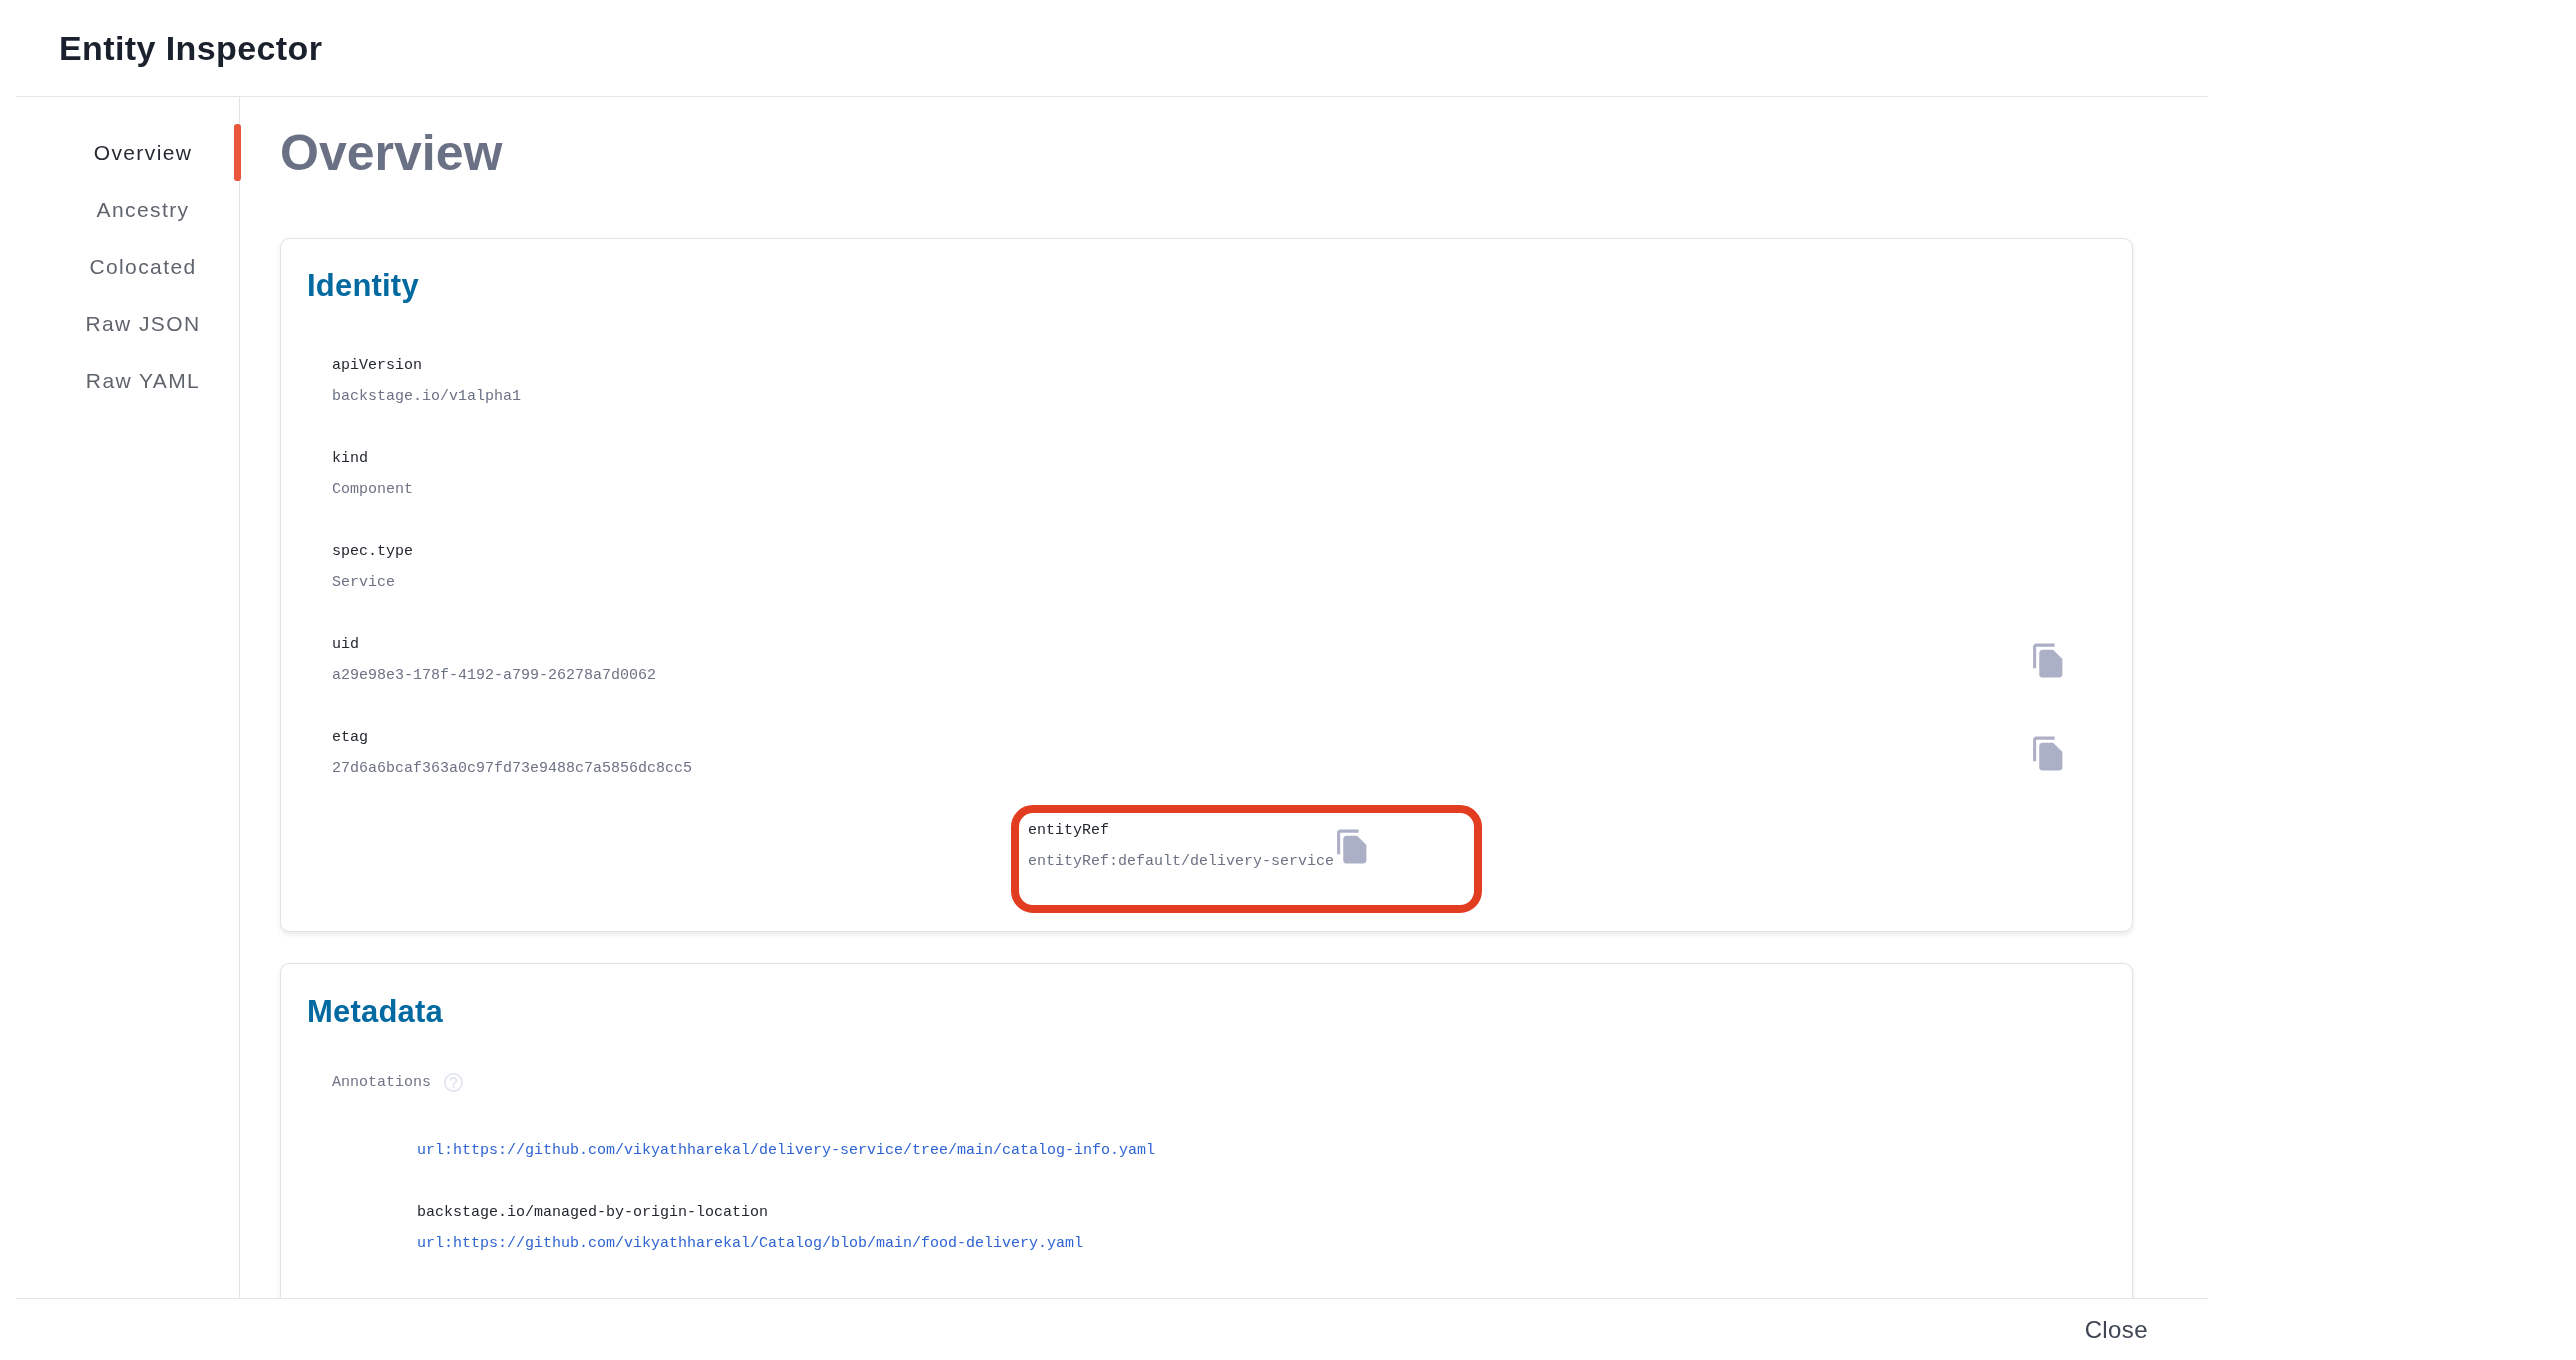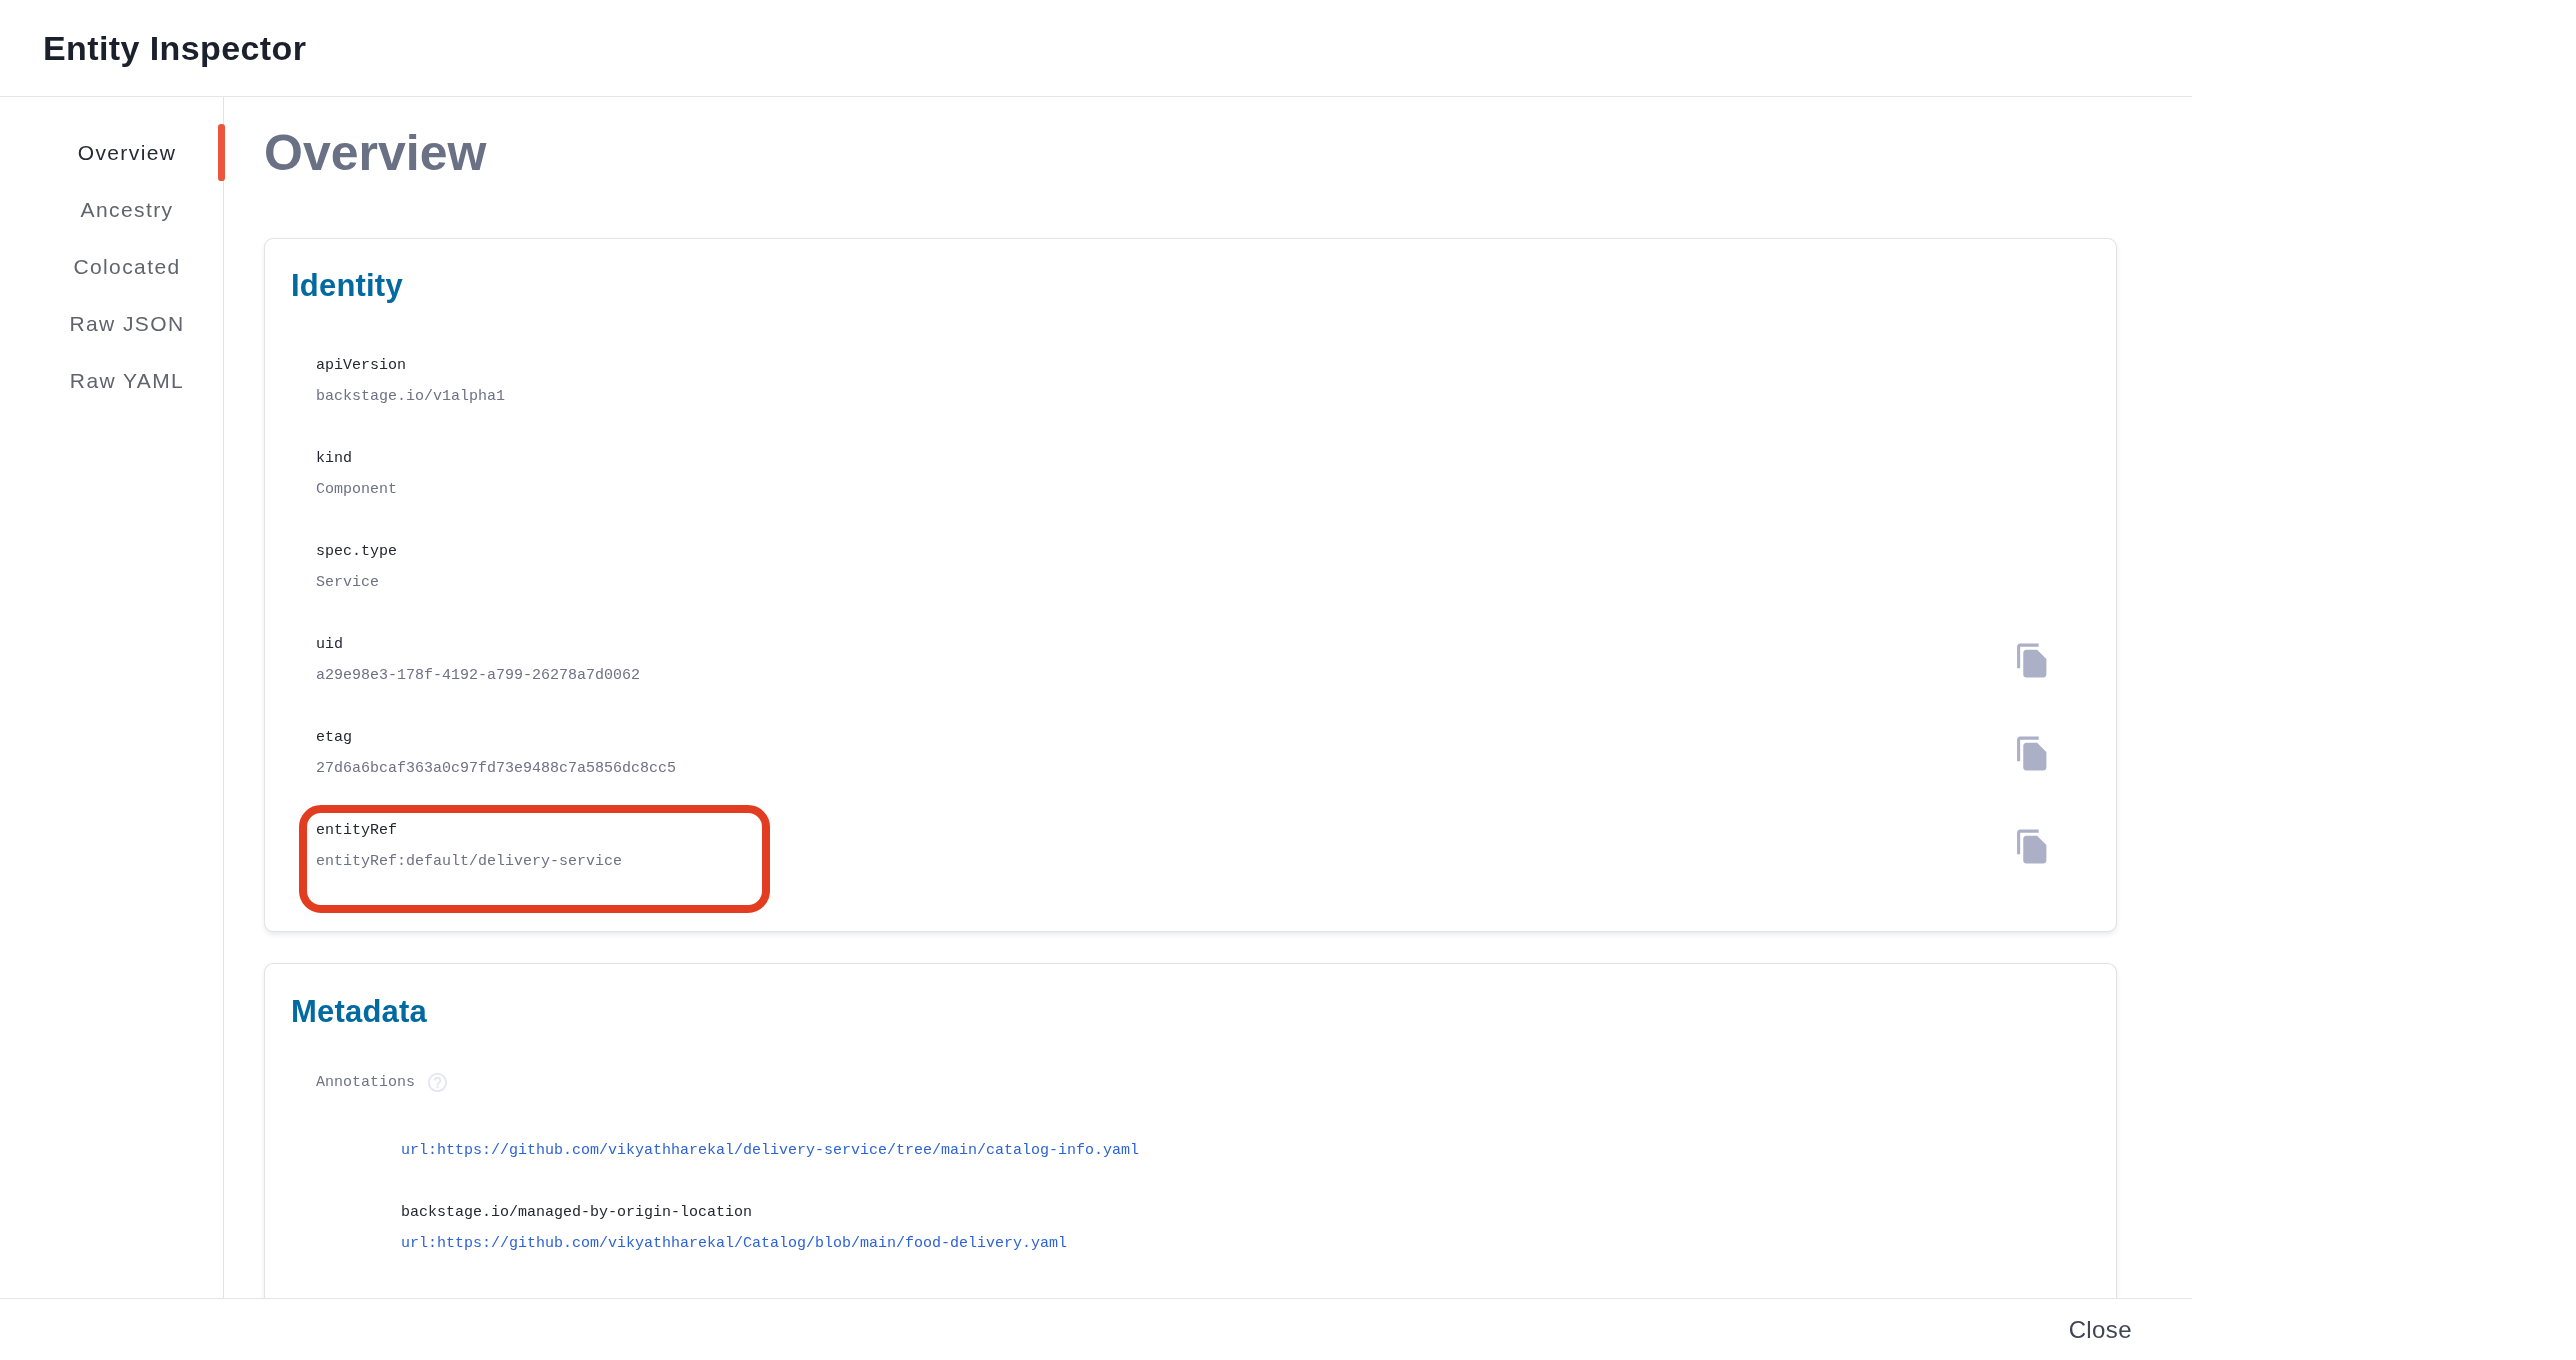--- a/index.html
+++ b/index.html
@@ -1,19 +1,19 @@
 <!DOCTYPE html>
 <html style="font-size:12.4px"><head>
 <meta charset="utf-8">
 <style>
   * { box-sizing: border-box; margin: 0; padding: 0; }
   html, body { width: 2576px; height: 1361px; background: #ffffff; }
   body { font-family: "Liberation Sans", sans-serif; color: #1b212c; overflow: hidden; }
 
-  .dialog { width: 2192px; height: 1361px; display: flex; flex-direction: column; background: #fff; }
+  .dialog { width: 2192px; height: 1361px; display: flex; flex-direction: column; background: #fff; margin-left: 16px; }
 
   
   .dlg-header { height: 97px; flex: 0 0 97px; border-bottom: 1.5px solid #e6e6e8; display: flex; align-items: center; padding-left: 43px; background: #fff; }
   .dlg-title { font-size: 34px; font-weight: 700; color: #1b212c; letter-spacing: 0.4px; }
 
   
   .dlg-body { flex: 1 1 auto; display: flex; min-height: 0; }
 
   
   .sidebar { width: 224px; flex: 0 0 224px; border-right: 1.5px solid #e3e3e6; padding-top: 27px; position: relative; }
@@ -28,21 +28,21 @@
 
   .card { background: #fff; border: 1.5px solid #e2e2e5; border-radius: 9.3px; box-shadow: 0 2.3px 4.6px rgba(60,64,80,0.10); padding: 29.4px 26px 54px 26px; }
   .card h2 { font-size: 31px; line-height: 36px; font-weight: 700; color: #0369a1; margin-bottom: 46px; letter-spacing: 0.2px; }
   .card.metadata { margin-top: 31px; padding-bottom: 17px; border-bottom: none; border-bottom-left-radius: 0; border-bottom-right-radius: 0; }
   .card.metadata h2 { margin-bottom: 37px; }
 
   .mono { font-family: Liberation Mono, monospace; font-size: 15px; line-height: 31px; }
 
   .fields { margin-left: 25px; }
   .field-row { display: flex; align-items: center; justify-content: space-between; margin-bottom: 31px; }
-  .field-row:last-child { margin-bottom: 0; }
+  .field-row:last-child { margin-bottom: 0; justify-content: center; }
   .field { position: relative; }
   .field-label { color: #23272f; }
   .field-value { color: #6d7285; }
 
   .highlight-ring { position: absolute; left: -17px; top: -10px; width: 471px; height: 108px; border: 8.5px solid #e23d20; border-radius: 22px; pointer-events: none; }
 
   .copy-btn { width: 37px; height: 37px; margin-right: 39px; background: none; border: none; cursor: pointer; padding: 0; flex: 0 0 37px; }
   .copy-btn svg { width: 37px; height: 37px; display: block; }
 
   .annotations-header { margin-left: 25px; display: flex; align-items: center; margin-bottom: 37px; }

